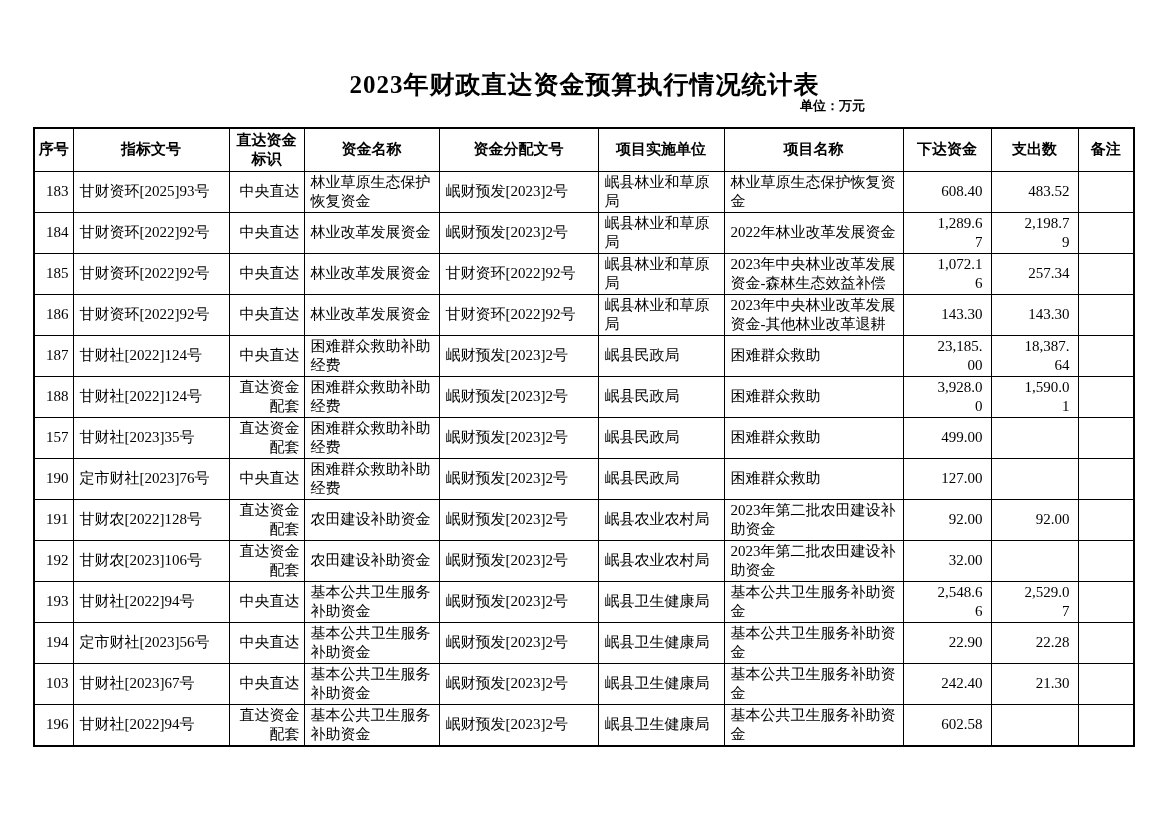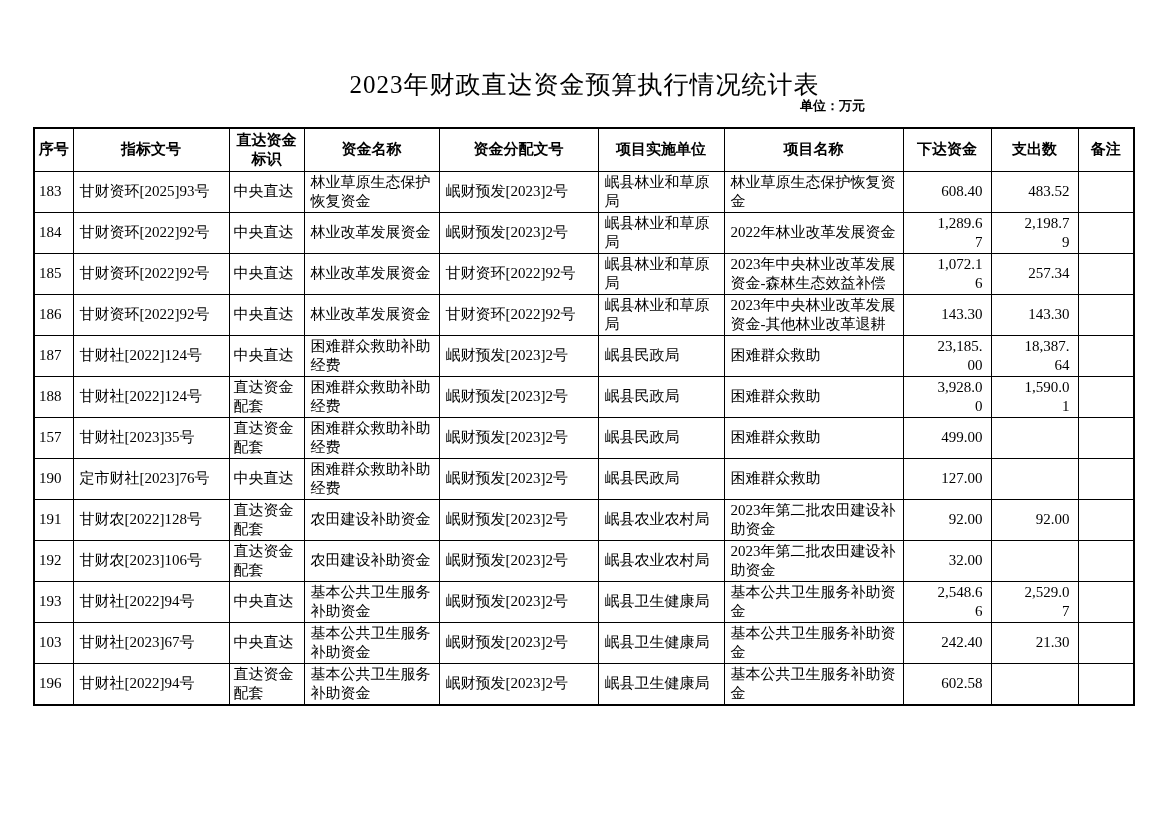--- a/index.html
+++ b/index.html
@@ -16,21 +16,21 @@
     overflow: hidden;
   }
   .title {
     position: absolute;
     top: 68px;
     left: 0;
     width: 1169px;
     margin: 0;
     text-align: center;
     font-size: 25px;
-    font-weight: normal;
+    font-weight: bold;
     color: #000000;
     letter-spacing: 1px;
   }
   .unit-label {
     position: absolute;
     top: 97px;
     left: 800px;
     font-size: 13px;
     font-weight: bold;
     color: #000000;
@@ -56,21 +56,21 @@
   }
   .stat-table thead tr { height: 43px; }
   .stat-table tbody tr { height: 41px; }
   .stat-table th {
     font-weight: bold;
     text-align: center;
     padding: 1px 2px;
   }
   
   .stat-table td:nth-child(1),
-  .stat-table td:nth-child(3) { text-align: left; margin-left: 42px; }
+  .stat-table td:nth-child(3) { text-align: right; margin-left: 42px; }
   .stat-table td:nth-child(2),
   .stat-table td:nth-child(4),
   .stat-table td:nth-child(5),
   .stat-table td:nth-child(6),
   .stat-table td:nth-child(7) { text-align: left; padding-left: 6px; }
   .stat-table td:nth-child(8),
   .stat-table td:nth-child(9) { text-align: right; padding-right: 8px; padding-left: 32px; }
   .stat-table td:nth-child(10) { text-align: center; }
 </style>
 </head>
@@ -234,20 +234,32 @@
           <td>中央直达</td>
           <td>基本公共卫生服务补助资金</td>
           <td>岷财预发[2023]2号</td>
           <td>岷县卫生健康局</td>
           <td>基本公共卫生服务补助资金</td>
           <td>2,548.66</td>
           <td>2,529.07</td>
           <td></td>
         </tr>
         <tr>
+          <td>194</td>
+          <td>定市财社[2023]56号</td>
+          <td>中央直达</td>
+          <td>基本公共卫生服务补助资金</td>
+          <td>岷财预发[2023]2号</td>
+          <td>岷县卫生健康局</td>
+          <td>基本公共卫生服务补助资金</td>
+          <td>22.90</td>
+          <td>22.28</td>
+          <td></td>
+        </tr>
+        <tr>
           <td>103</td>
           <td>甘财社[2023]67号</td>
           <td>中央直达</td>
           <td>基本公共卫生服务补助资金</td>
           <td>岷财预发[2023]2号</td>
           <td>岷县卫生健康局</td>
           <td>基本公共卫生服务补助资金</td>
           <td>242.40</td>
           <td>21.30</td>
           <td></td>

